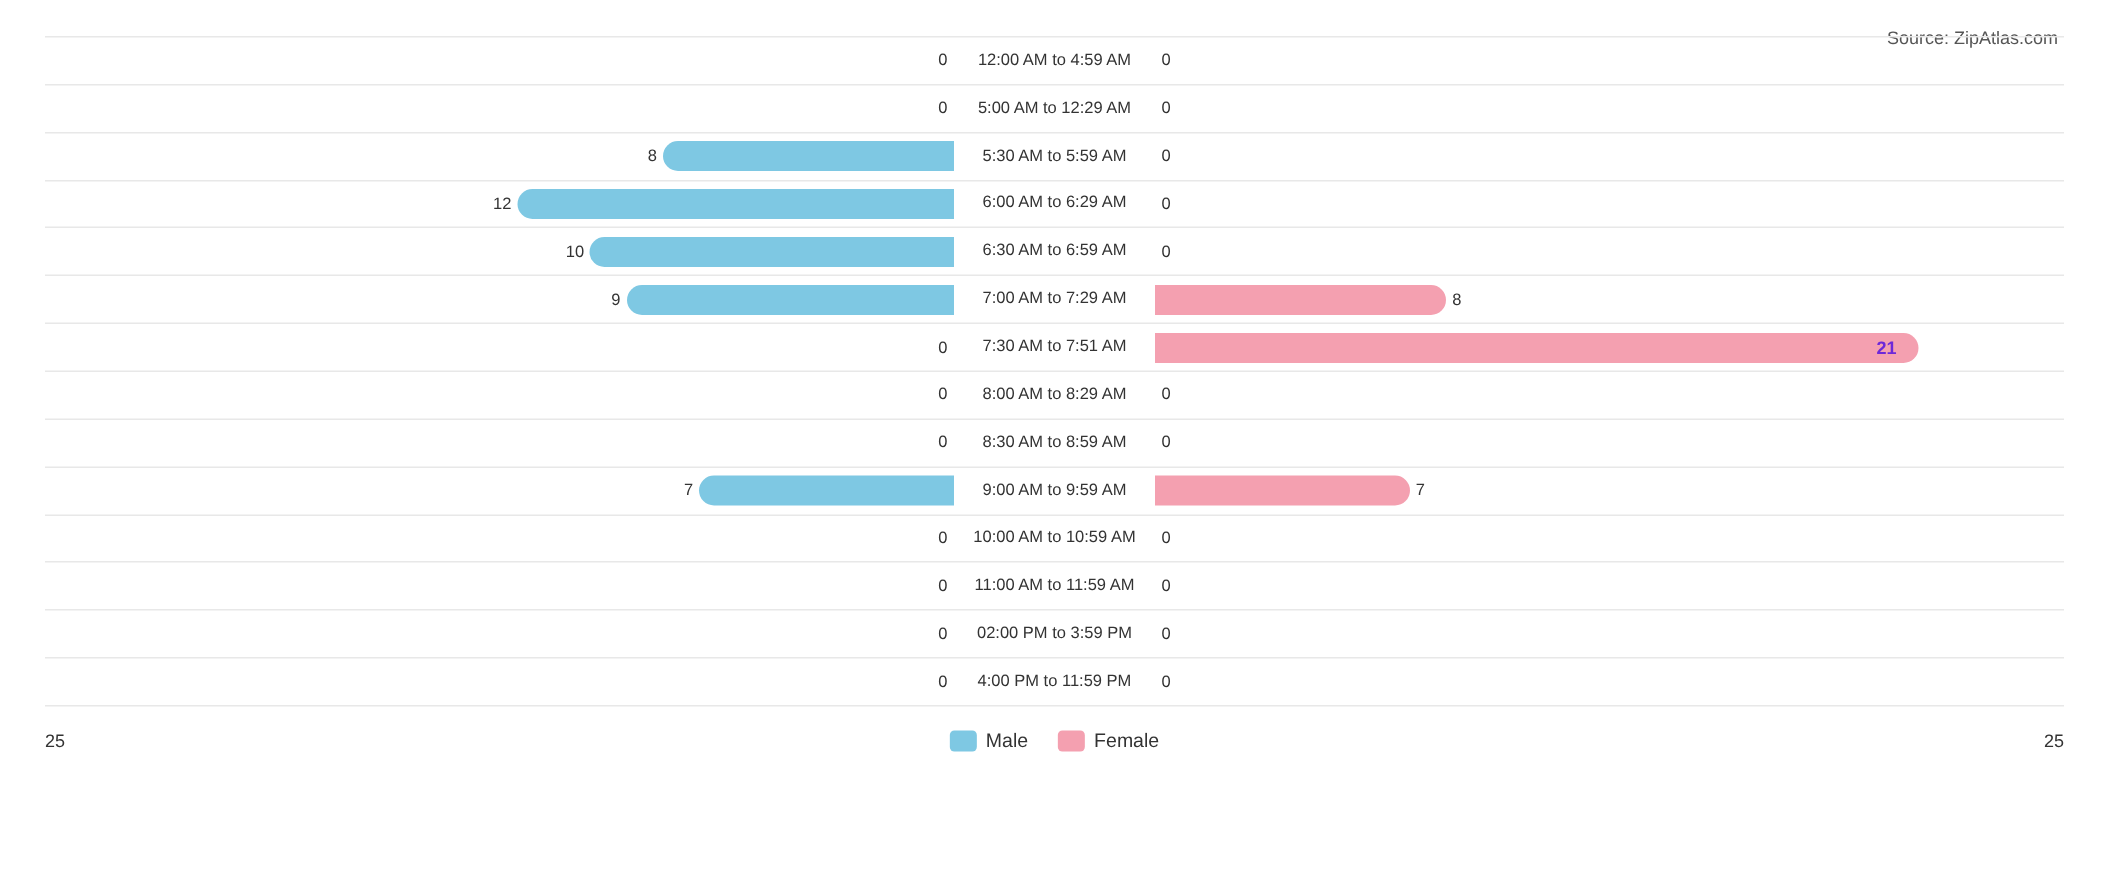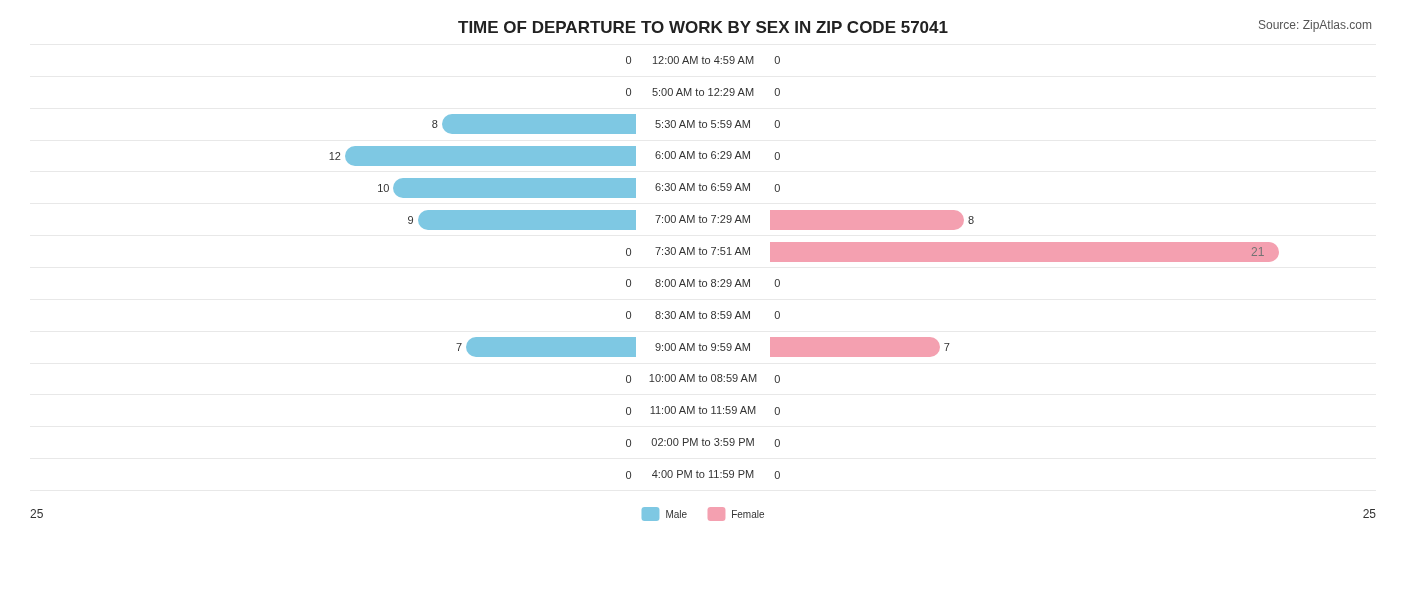--- a/index.html
+++ b/index.html
@@ -109,21 +109,21 @@
       color: #333;
     }
     .legend {
       position: absolute;
       bottom: 0;
       left: 50%;
       transform: translateX(-50%);
       display: flex;
       align-items: center;
       gap: 20px;
-      font-size: 10px;
+      font-size: 13px;
       color: #333;
       margin-top: 36px;
     }
     .legend-item {
       display: flex;
       align-items: center;
       gap: 6px;
     }
     .legend-box {
       width: 18px;
@@ -134,21 +134,20 @@
       font-size: 11px;
       color: #333;
       position: absolute;
       z-index: 3;
     }
   </style>
 </head>
 <body>
 
 <div class="chart-container">
-  <div class="chart-title">TIME OF DEPARTURE TO WORK BY SEX IN ZIP CODE 57041</div>
   <div class="source-text">Source: ZipAtlas.com</div>
 
   <div class="chart-area">
     <div class="rows-container" id="rows-container">
 
     <div class="bar-row">
     <div class="left-side" style="position:relative;">
       <div class="male-bar" style="width:0%; right:0; height:65%; background:#7ec8e3; border-radius:10px 0 0 10px; position:absolute;">
       </div>
       <span class="bar-label-inline" style="right:0%; transform:translateX(-4px); top:50%; transform:translateY(-50%) translateX(-4px);">
@@ -254,21 +253,21 @@
       <div class="male-bar" style="width:0%; right:0; height:65%; background:#7ec8e3; border-radius:10px 0 0 10px; position:absolute;">
       </div>
       <span class="bar-label-inline" style="right:0%; transform:translateX(-4px); top:50%; transform:translateY(-50%) translateX(-4px);">
         0
       </span>
     </div>
     <div class="label-center">7:30 AM to 7:51 AM</div>
     <div class="right-side" style="position:relative;">
       <div class="female-bar" style="width:84%; left:0; height:65%; background:#f4a0b0; border-radius:0 10px 10px 0; position:absolute;">
       </div>
-      <span class="bar-label-inline" style="top: 50%; transform: translateY(-50%); right: 4px; color: #737373; font-weight: normal; font-size: 12px; position: absolute; left: calc(84% - 28px);">
+      <span class="bar-label-inline" style="top: 50%; transform: translateY(-50%); right: 4px; color: #6d28d9; font-weight: bold; font-size: 12px; position: absolute; left: calc(84% - 28px);">
         21
       </span>
     </div>
   </div>
         <div class="bar-row">
     <div class="left-side" style="position:relative;">
       <div class="male-bar" style="width:0%; right:0; height:65%; background:#7ec8e3; border-radius:10px 0 0 10px; position:absolute;">
       </div>
       <span class="bar-label-inline" style="right:0%; transform:translateX(-4px); top:50%; transform:translateY(-50%) translateX(-4px);">
         0
@@ -318,21 +317,21 @@
     </div>
   </div>
         <div class="bar-row">
     <div class="left-side" style="position:relative;">
       <div class="male-bar" style="width:0%; right:0; height:65%; background:#7ec8e3; border-radius:10px 0 0 10px; position:absolute;">
       </div>
       <span class="bar-label-inline" style="right:0%; transform:translateX(-4px); top:50%; transform:translateY(-50%) translateX(-4px);">
         0
       </span>
     </div>
-    <div class="label-center">10:00 AM to 08:59 AM</div>
+    <div class="label-center">10:00 AM to 10:59 AM</div>
     <div class="right-side" style="position:relative;">
       <div class="female-bar" style="width:0%; left:0; height:65%; background:#f4a0b0; border-radius:0 10px 10px 0; position:absolute;">
       </div>
       <span class="bar-label-inline" style="left:calc(0% + 4px); top:50%; transform:translateY(-50%);">
         0
       </span>
     </div>
   </div>
         <div class="bar-row">
     <div class="left-side" style="position:relative;">

